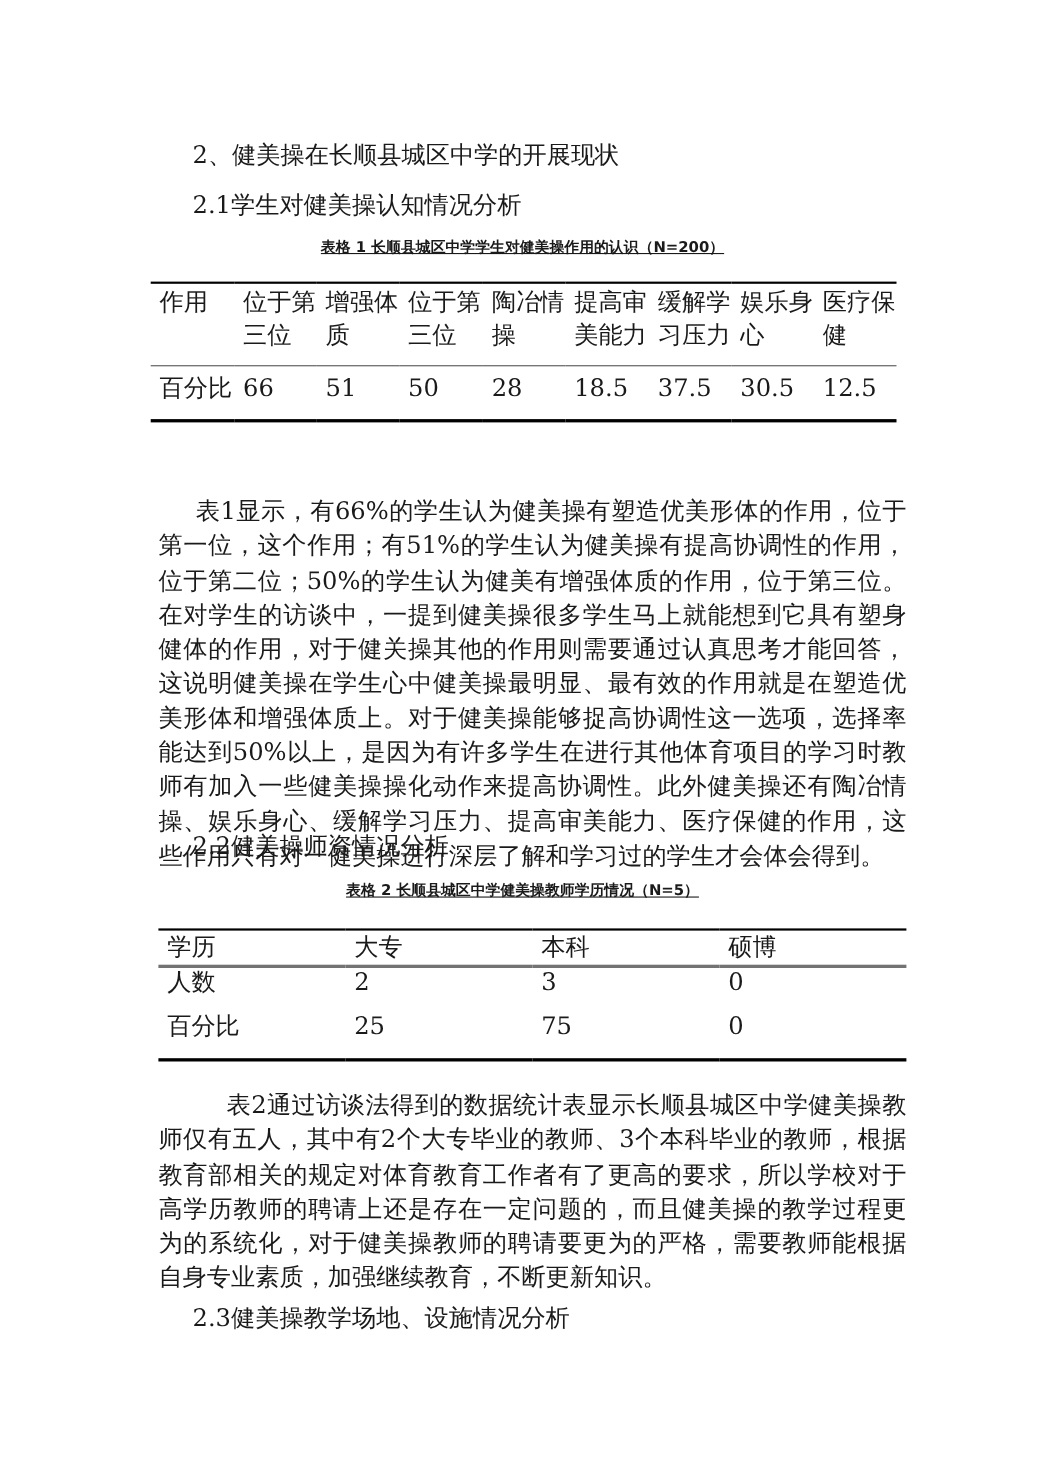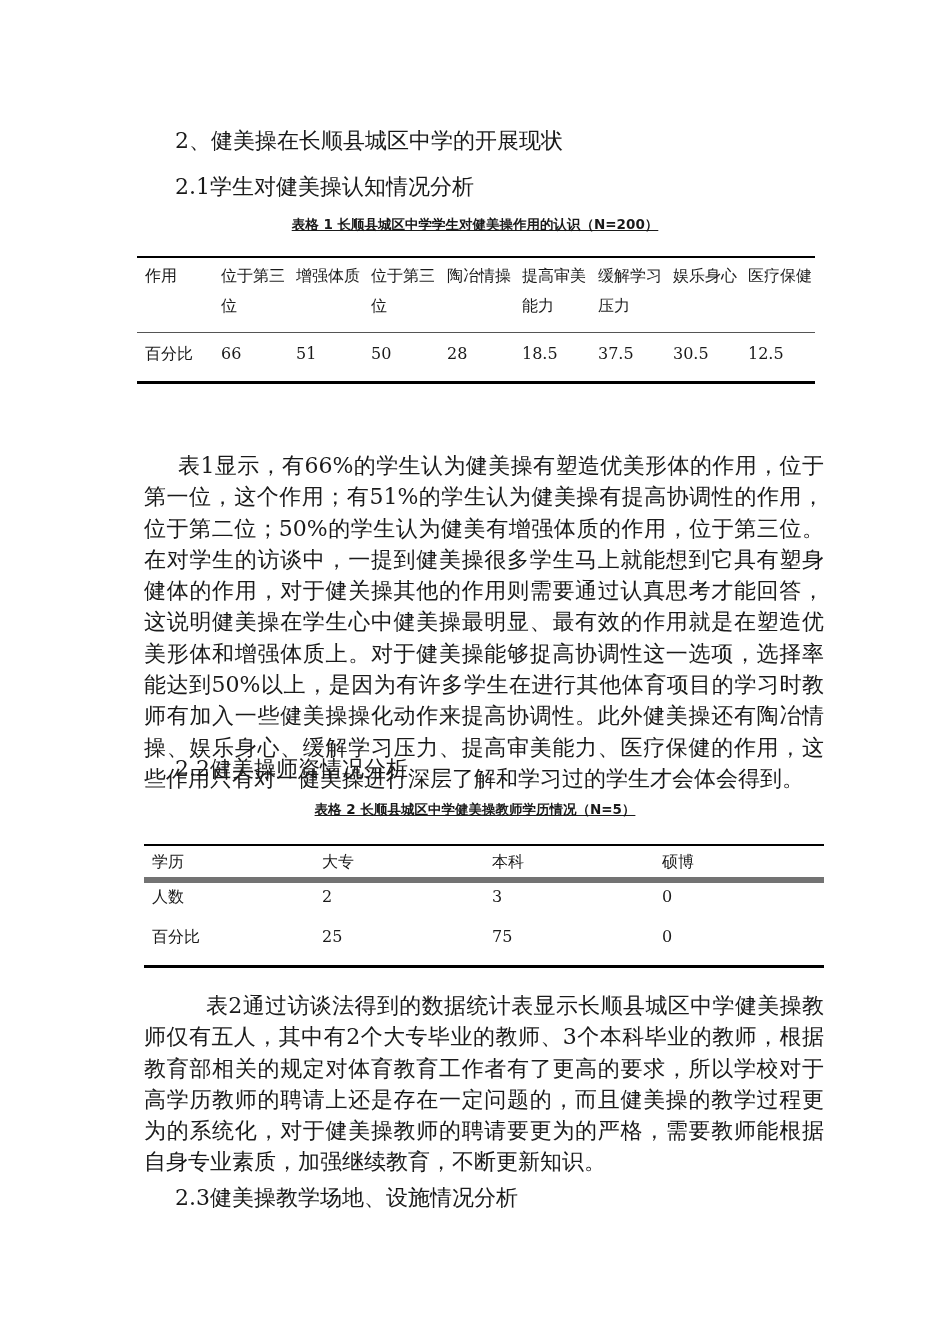--- a/index.html
+++ b/index.html
@@ -4,31 +4,31 @@
   <style>
     html, body { margin: 0; padding: 0; background: #ffffff; }
     body { width: 950px; height: 1344px; position: relative; overflow: hidden;
            font-family: "DejaVu Serif", "Liberation Serif", serif; color: #1a1a1a; }
     .abs { position: absolute; }
     .heading { font-size: 22px; left: 175px; white-space: nowrap; }
     .caption { font-family: "DejaVu Sans", "Liberation Sans", sans-serif; font-weight: bold;
                font-size: 13.5px; white-space: nowrap; left: 0; width: 950px; text-align: center; text-decoration: underline; }
     .para { left: 144px; width: 680px; font-size: 22px; line-height: 31.3px;
             text-align: justify; text-justify: inter-character; }
-    table { border-collapse: collapse; font-size: 16px; }
+    table { border-collapse: collapse; font-size: 22px; }
     #t1 { position: absolute; left: 137px; top: 256px; width: 678px;
           border-top: 2px solid #000; border-bottom: 3px solid #000; }
     #t1 td { vertical-align: top; padding: 0 0 0 8px; line-height: 29.5px; }
     #t1 tr.hdr td { padding-top: 3px; padding-bottom: 12px; border-bottom: 1px solid #555; }
     #t1 tr.r1 td { padding-top: 6px; padding-bottom: 10px; }
     #t1 tr.r2 td { padding-top: 6px; padding-bottom: 12px; }
     #t2 { position: absolute; left: 144px; top: 844px; width: 680px;
           border-top: 2px solid #000; border-bottom: 3px solid #000; }
     #t2 td { vertical-align: top; padding: 0 0 0 8px; line-height: 26px; }
-    #t2 tr.hdr td { padding-top: 3px; padding-bottom: 2px; border-bottom: 6px solid #737373; }
+    #t2 tr.hdr td { padding-top: 3px; padding-bottom: 2px; border-bottom: 3px solid #737373; }
     #t2 tr.r1 td { padding-top: 1px; padding-bottom: 14px; }
     #t2 tr.r2 td { padding-top: 0px; padding-bottom: 15px; }
   </style>
 </head>
 <body>
 
 <div class="abs heading" style="top:126px;">2、健美操在长顺县城区中学的开展现状</div>
 <div class="abs heading" style="top:172px;">2.1学生对健美操认知情况分析</div>
 <div class="abs caption" style="top:216px;">表格 1 长顺县城区中学学生对健美操作用的认识（N=200）</div>
 

